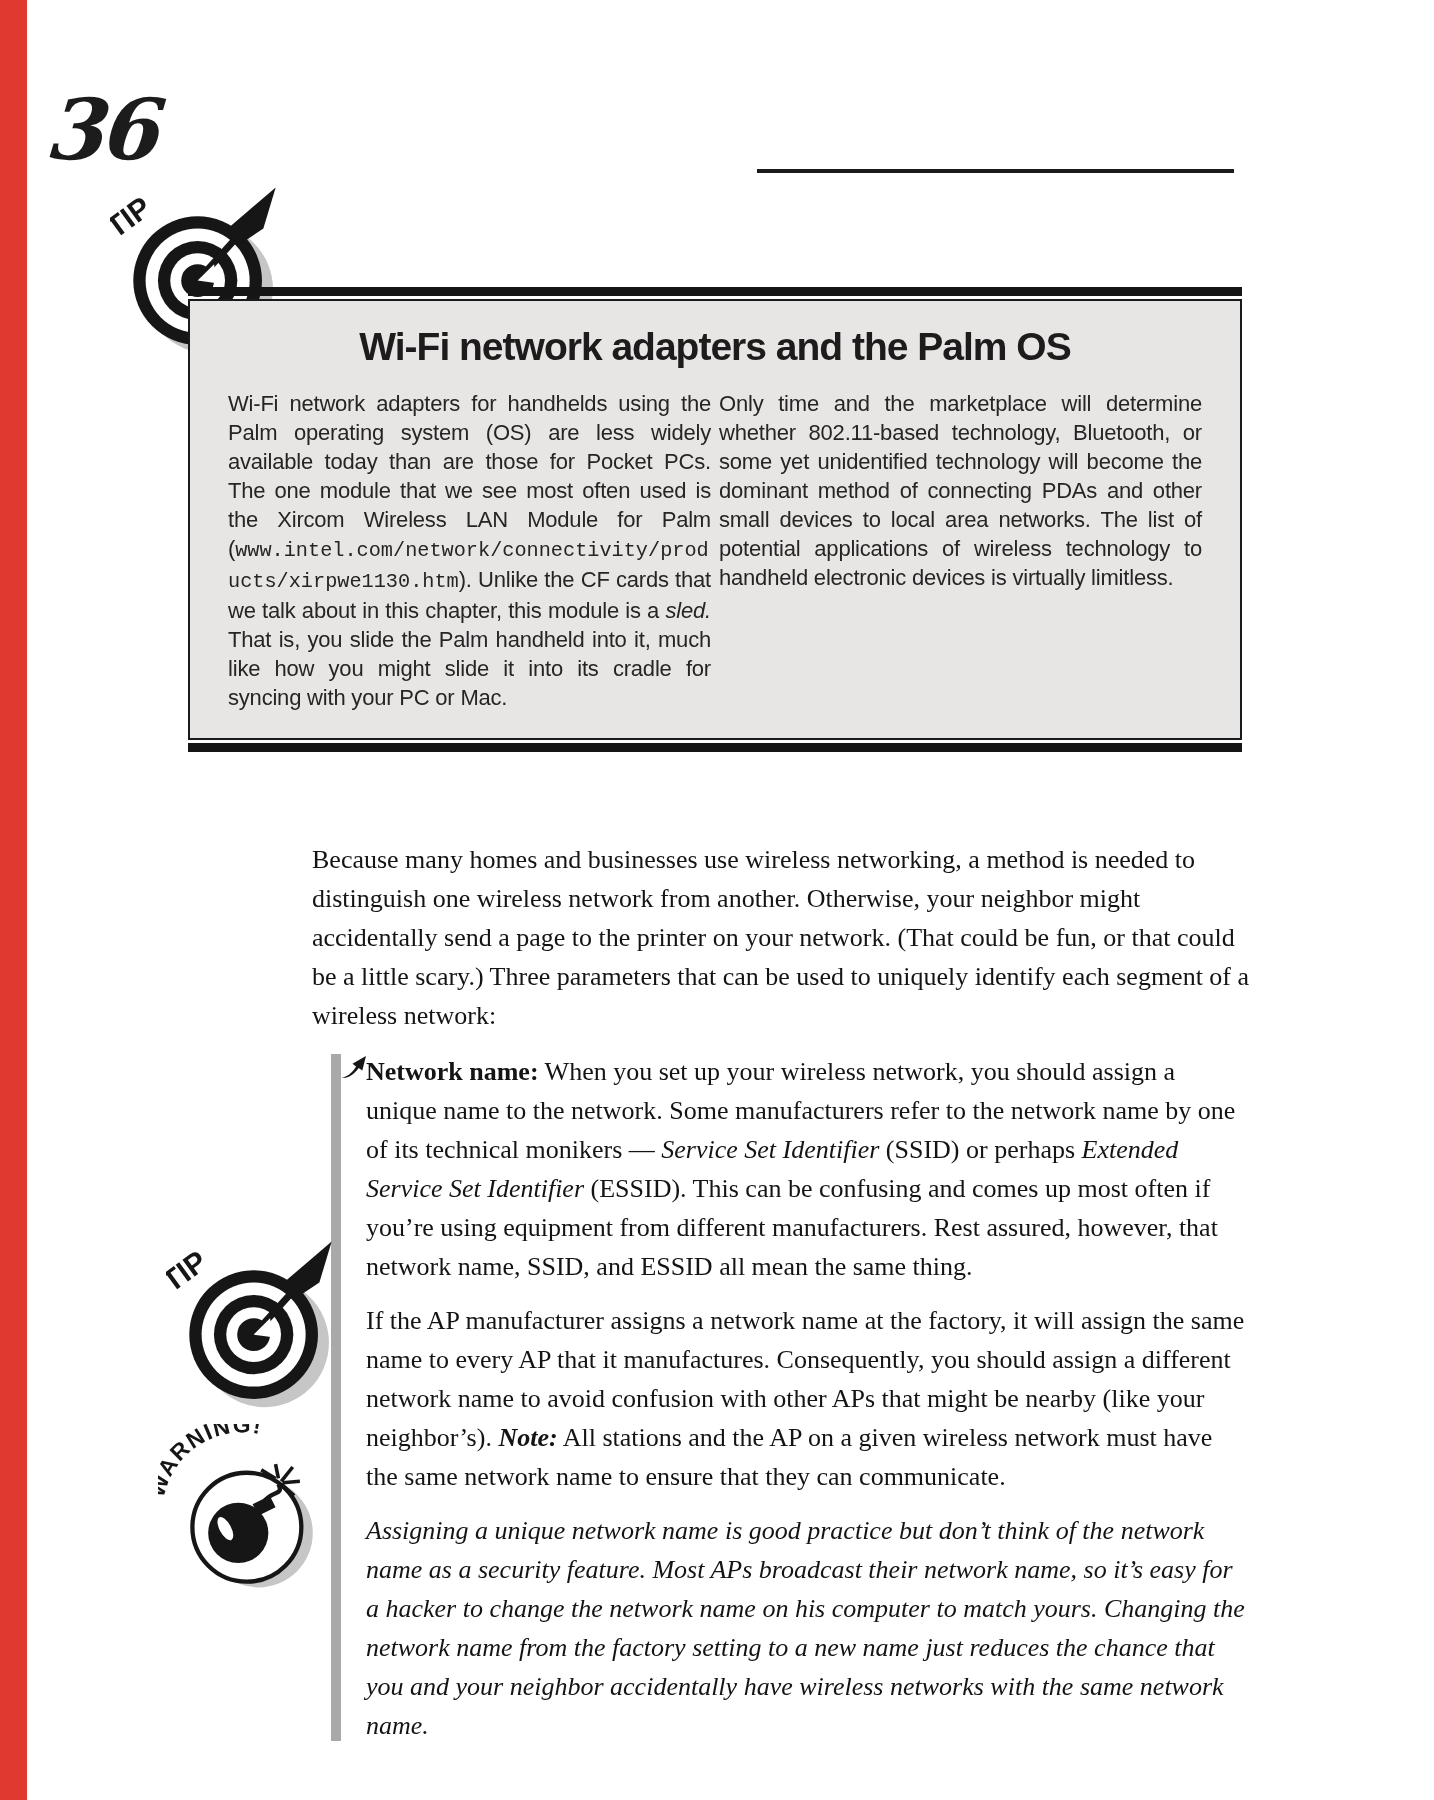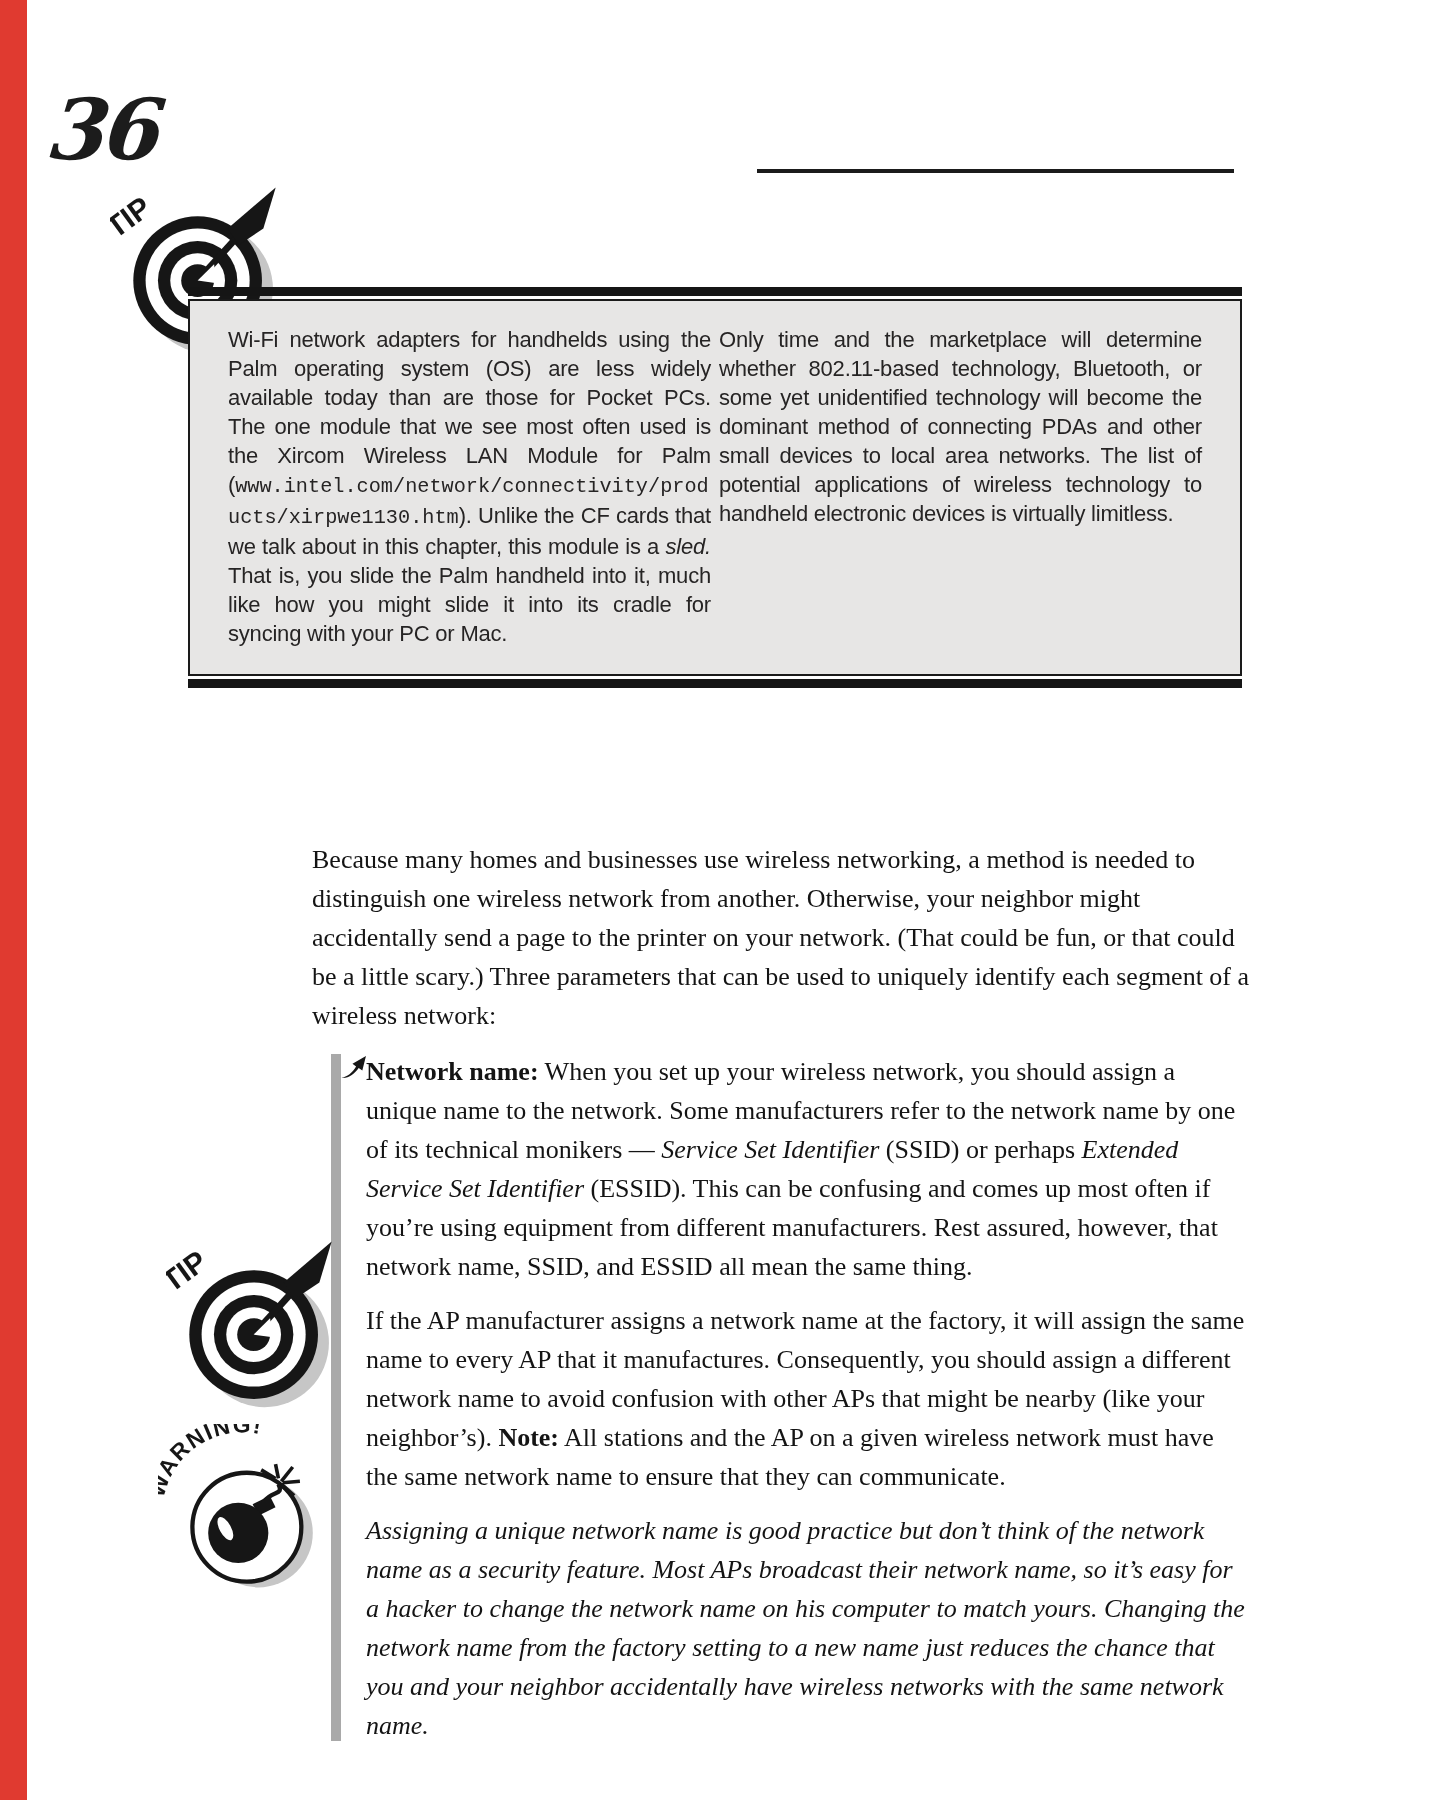--- a/index.html
+++ b/index.html
@@ -53,21 +53,21 @@
   .intro-para{margin:0 0 17px 0;}
   .bullet-block{position:relative;padding-left:54px;}
   .side-rule{position:absolute;left:19px;top:2px;bottom:4px;width:10px;background:#a9a9a9;}
   .bullet-arrow{position:absolute;left:28px;top:3px;width:27px;height:27px;}
   .bullet-block p{margin:0 0 15px 0;}
   .bullet-block p:last-child{margin-bottom:0;font-style:italic;}
 
   .seg-plain{}
   .seg-bold{font-weight:700;}
   .seg-italic{font-style:italic;}
-  .seg-bolditalic{font-weight:700;}
+  .seg-bolditalic{font-weight:700;font-style:italic;}
   .seg-mono{font-family:"Liberation Mono","DejaVu Sans Mono",monospace;font-size:0.92em;overflow-wrap:anywhere;letter-spacing:0;}
 
   svg text{font-family:"Liberation Sans","DejaVu Sans",sans-serif;}
 </style>
 </head>
 <body>
 
 <div id="page">
 
   <div class="red-edge" style="background: rgb(224, 58, 48);"></div>
@@ -86,20 +86,21 @@
     <circle cx="64" cy="72" r="12" fill="#161616"></circle>
     <polygon points="64,72 76,60 78,74" fill="#ffffff"></polygon>
     <polygon points="86,34 121,4 112,34 94,46" fill="#161616"></polygon>
     <text x="4" y="42" transform="rotate(-36 4 42)" font-size="22" font-weight="700" fill="#161616">TIP</text>
   </svg>
 
   <div class="sidebar-wrap">
     <div class="rule-thick"></div>
     <div class="rule-gap"></div>
     <div class="sidebar-box" style="background: rgb(231, 230, 229);">
+      <h2 class="sidebar-title">Wi-Fi network adapters and the Palm OS</h2>
       <div class="sidebar-cols">
         <div class="sidebar-col"><span class="seg-plain">Wi-Fi network adapters for handhelds using the Palm operating system (OS) are less widely available today than are those for Pocket PCs. The one module that we see most often used is the Xircom Wireless LAN Module for Palm (</span><span class="seg-mono">www.intel.com/network/connectivity/products/xirpwe1130.htm</span><span class="seg-plain">). Unlike the CF cards that we talk about in this chapter, this module is a </span><span class="seg-italic">sled.</span><span class="seg-plain"> That is, you slide the Palm handheld into it, much like how you might slide it into its cradle for syncing with your PC or Mac.</span></div>
         <div class="sidebar-col"><span class="seg-plain">Only time and the marketplace will determine whether 802.11-based technology, Bluetooth, or some yet unidentified technology will become the dominant method of connecting PDAs and other small devices to local area networks. The list of potential applications of wireless technology to handheld electronic devices is virtually limitless.</span></div>
       </div>
     </div>
     <div class="rule-gap"></div>
     <div class="rule-thick"></div>
   </div>
 
   <div class="main-text">

